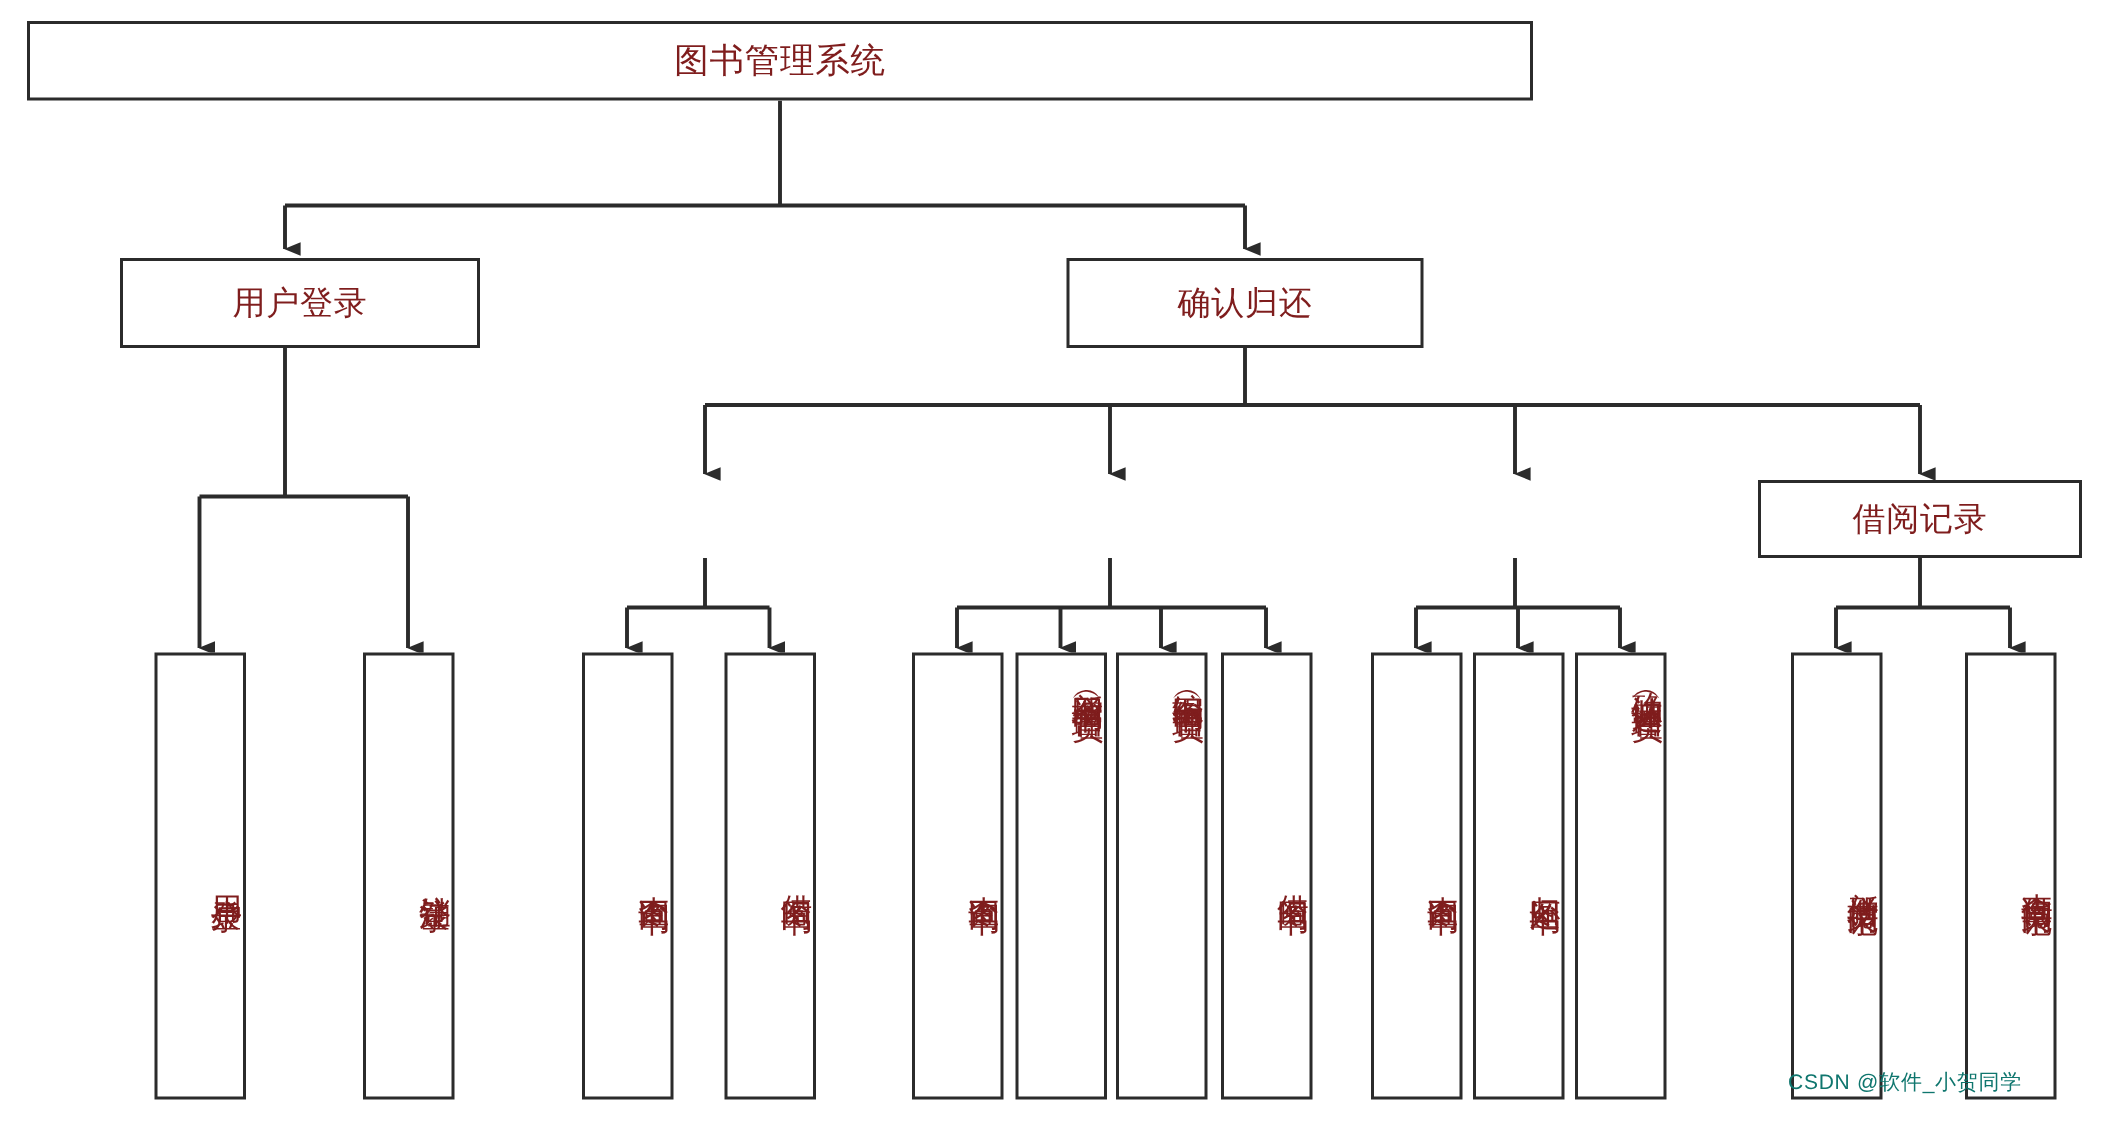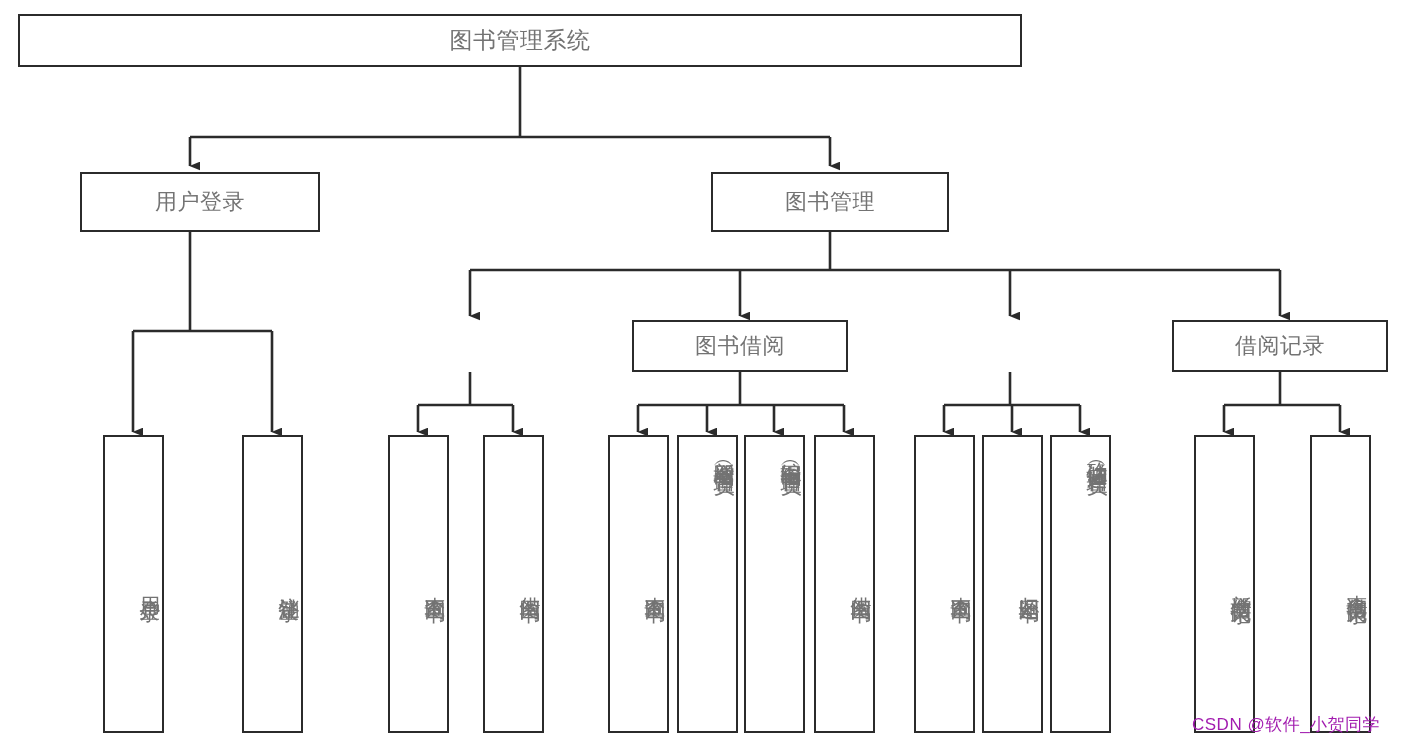--- a/index.html
+++ b/index.html
@@ -13,21 +13,21 @@
 
   .node{
     position:absolute;
     box-sizing:border-box;
     background:#ffffff;
     border:2px solid #2b2b2b;
     display:flex;
     align-items:center;
     justify-content:center;
     text-align:center;
-    color:#737373;
+    color:#7f1d1d;
     letter-spacing:0.5px;
   }
   .node.h{ font-size:22px; line-height:1.1; }
   .node.root{ font-size:23px; }
   .node.v{
     font-size:21px;
     line-height:1.18;
     writing-mode:vertical-rl;
     text-orientation:upright;
     align-items:flex-start;
@@ -40,22 +40,22 @@
     text-orientation:upright;
     display:block;
     width:100%;
     text-align:center;
     white-space:normal;
   }
   .node.v.center{ align-items:center; justify-content:center; padding-top:0; }
 
   .watermark{
     position:absolute;
-    font-size:17px;
-    color:#a21caf;
+    font-size:14px;
+    color:#0f766e;
     white-space:nowrap;
     letter-spacing:0.5px;
   }
 </style>
 </head>
 <body>
 
 <div id="stage">
 
   <svg id="wires" viewBox="0 0 1405 747" xmlns="http://www.w3.org/2000/svg">
@@ -109,26 +109,23 @@
   </svg>
 
   <div class="node h root" style="left:18px;top:14px;width:1004px;height:53px;">
     <span>图书管理系统</span>
   </div>
 
   <div class="node h" style="left:80px;top:172px;width:240px;height:60px;">
     <span>用户登录</span>
   </div>
   <div class="node h" style="left:711px;top:172px;width:238px;height:60px;">
-    <span>图书管理</span>
+    <span>确认归还</span>
   </div>
 
-  <div class="node h" style="left:632px;top:320px;width:216px;height:52px;">
-    <span>图书借阅</span>
-  </div>
   <div class="node h" style="left:1172px;top:320px;width:216px;height:52px;">
     <span>借阅记录</span>
   </div>
 
   <div class="node v center" style="left:103px;top:435px;width:61px;height:298px;">
     <span class="txt">用户登录</span>
   </div>
   <div class="node v center" style="left:242px;top:435px;width:61px;height:298px;">
     <span class="txt">注销登录</span>
   </div>

